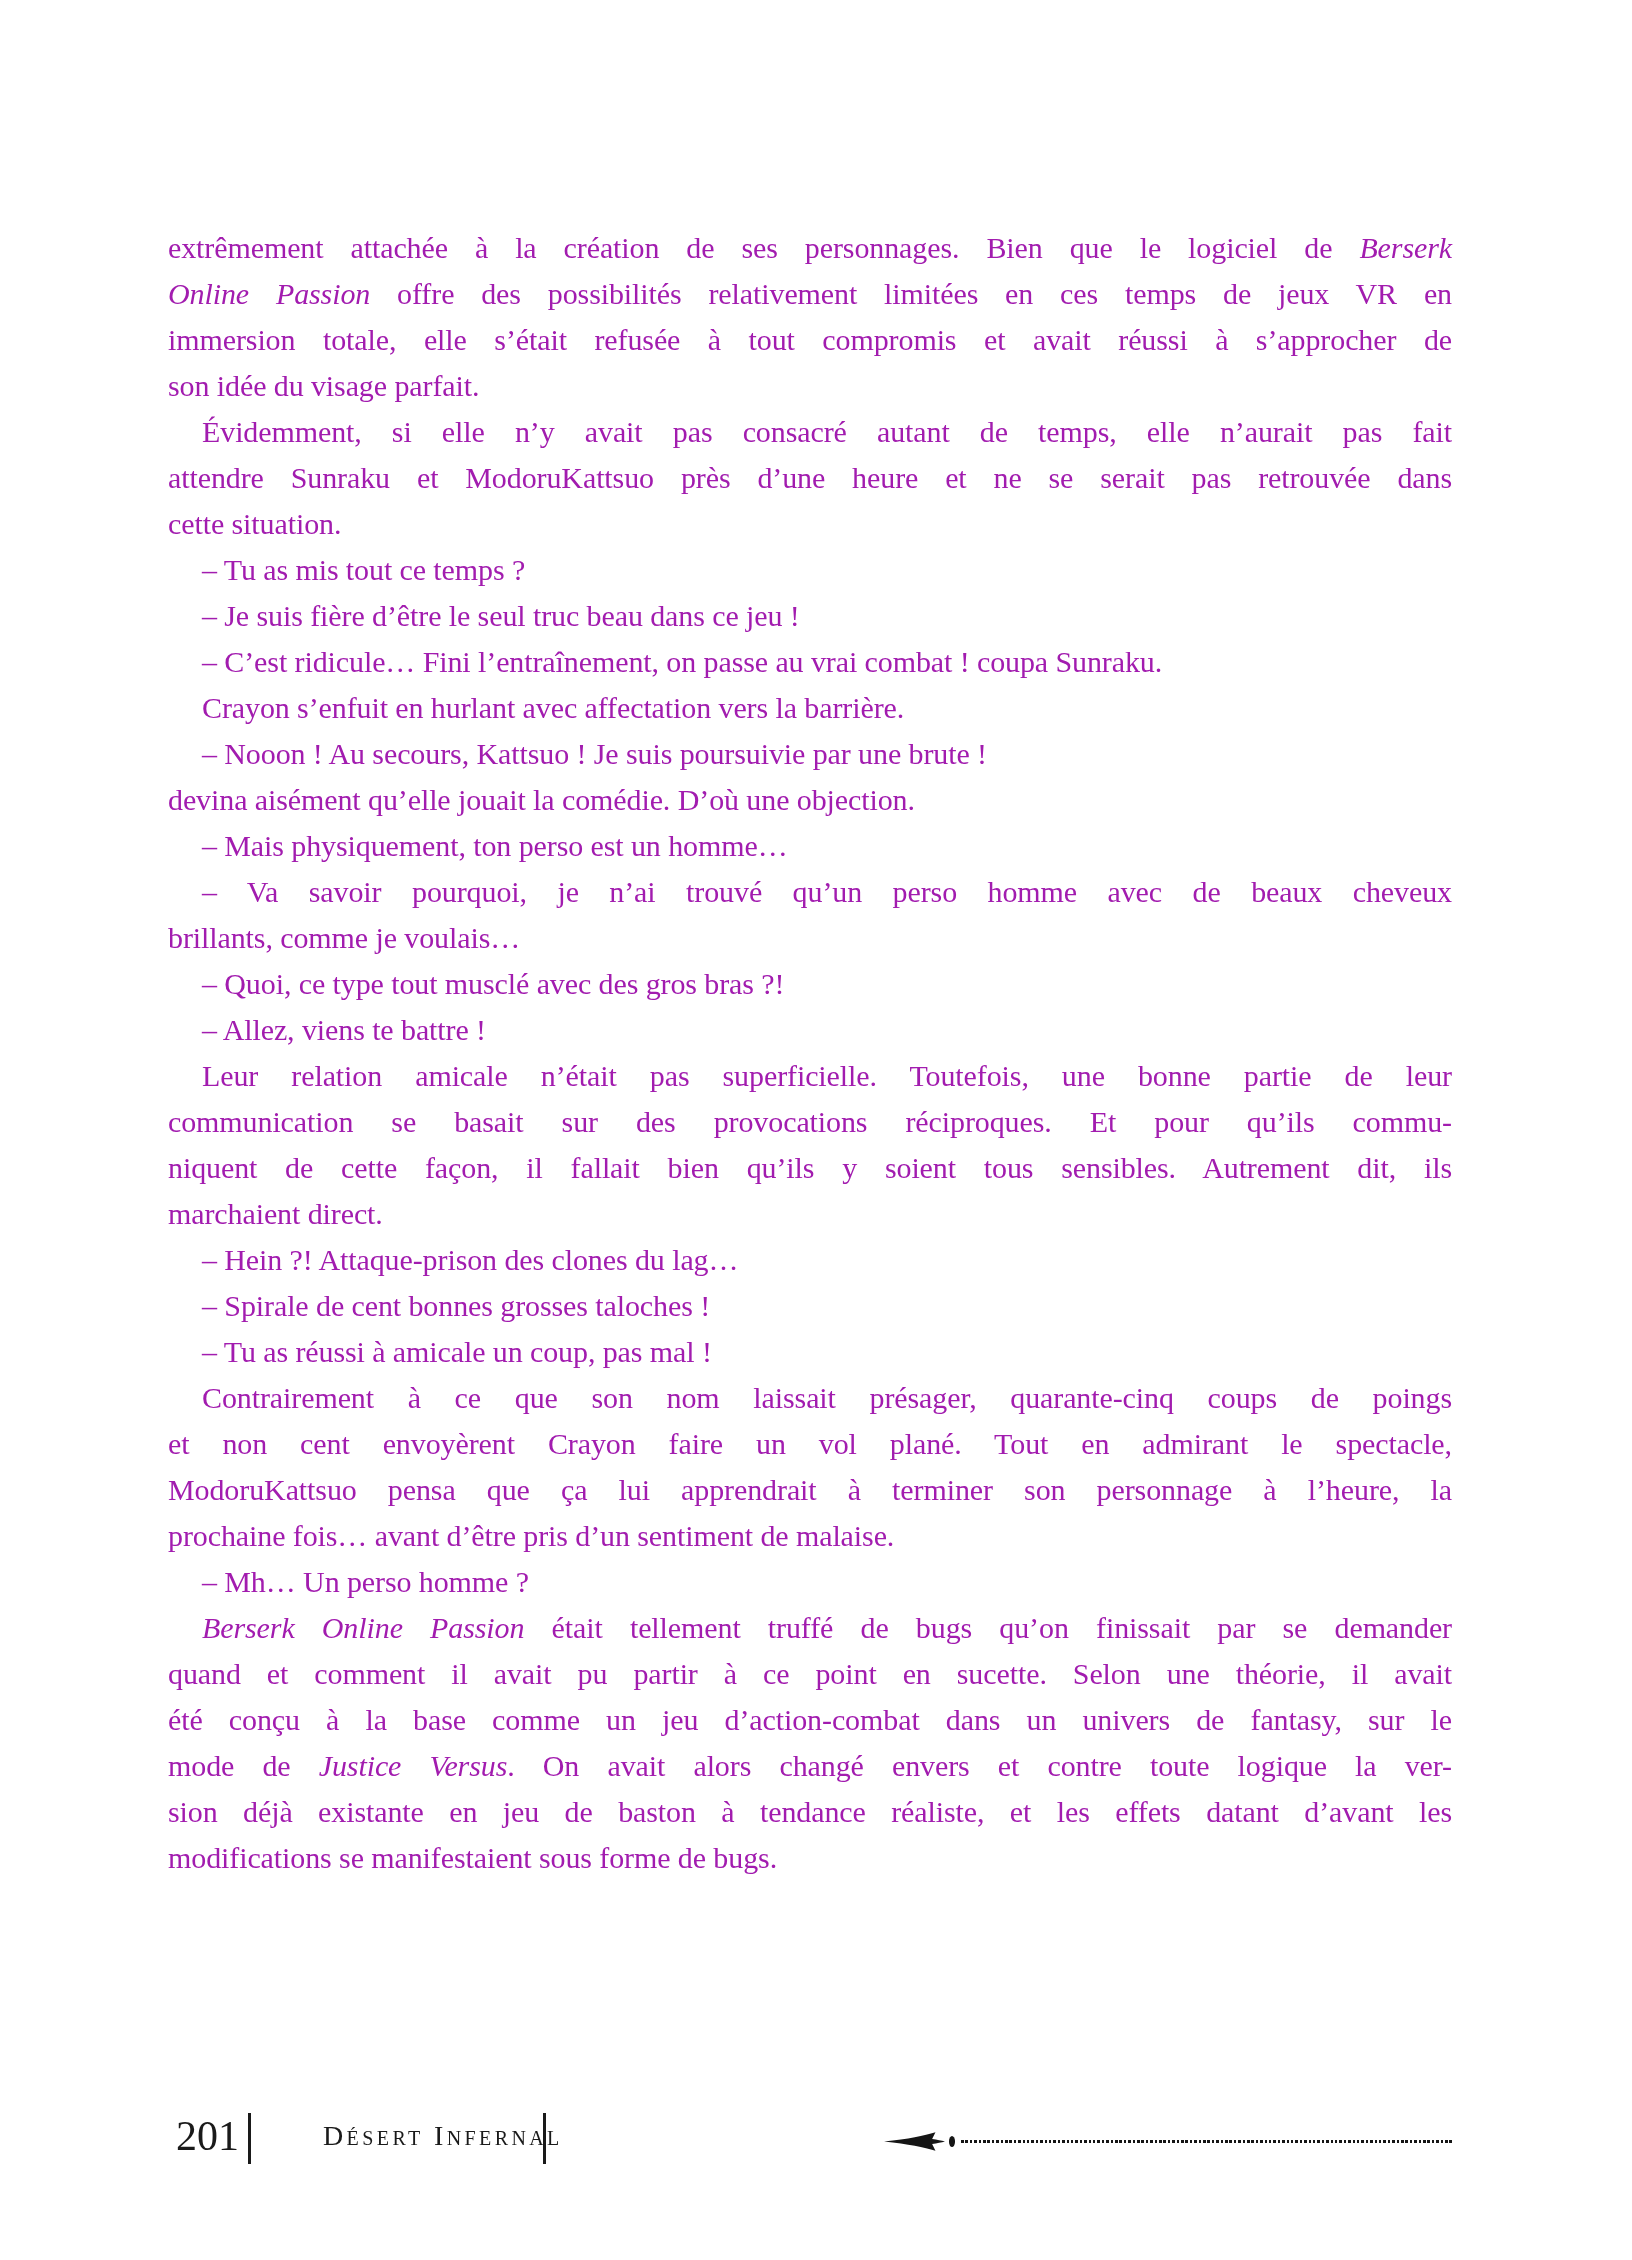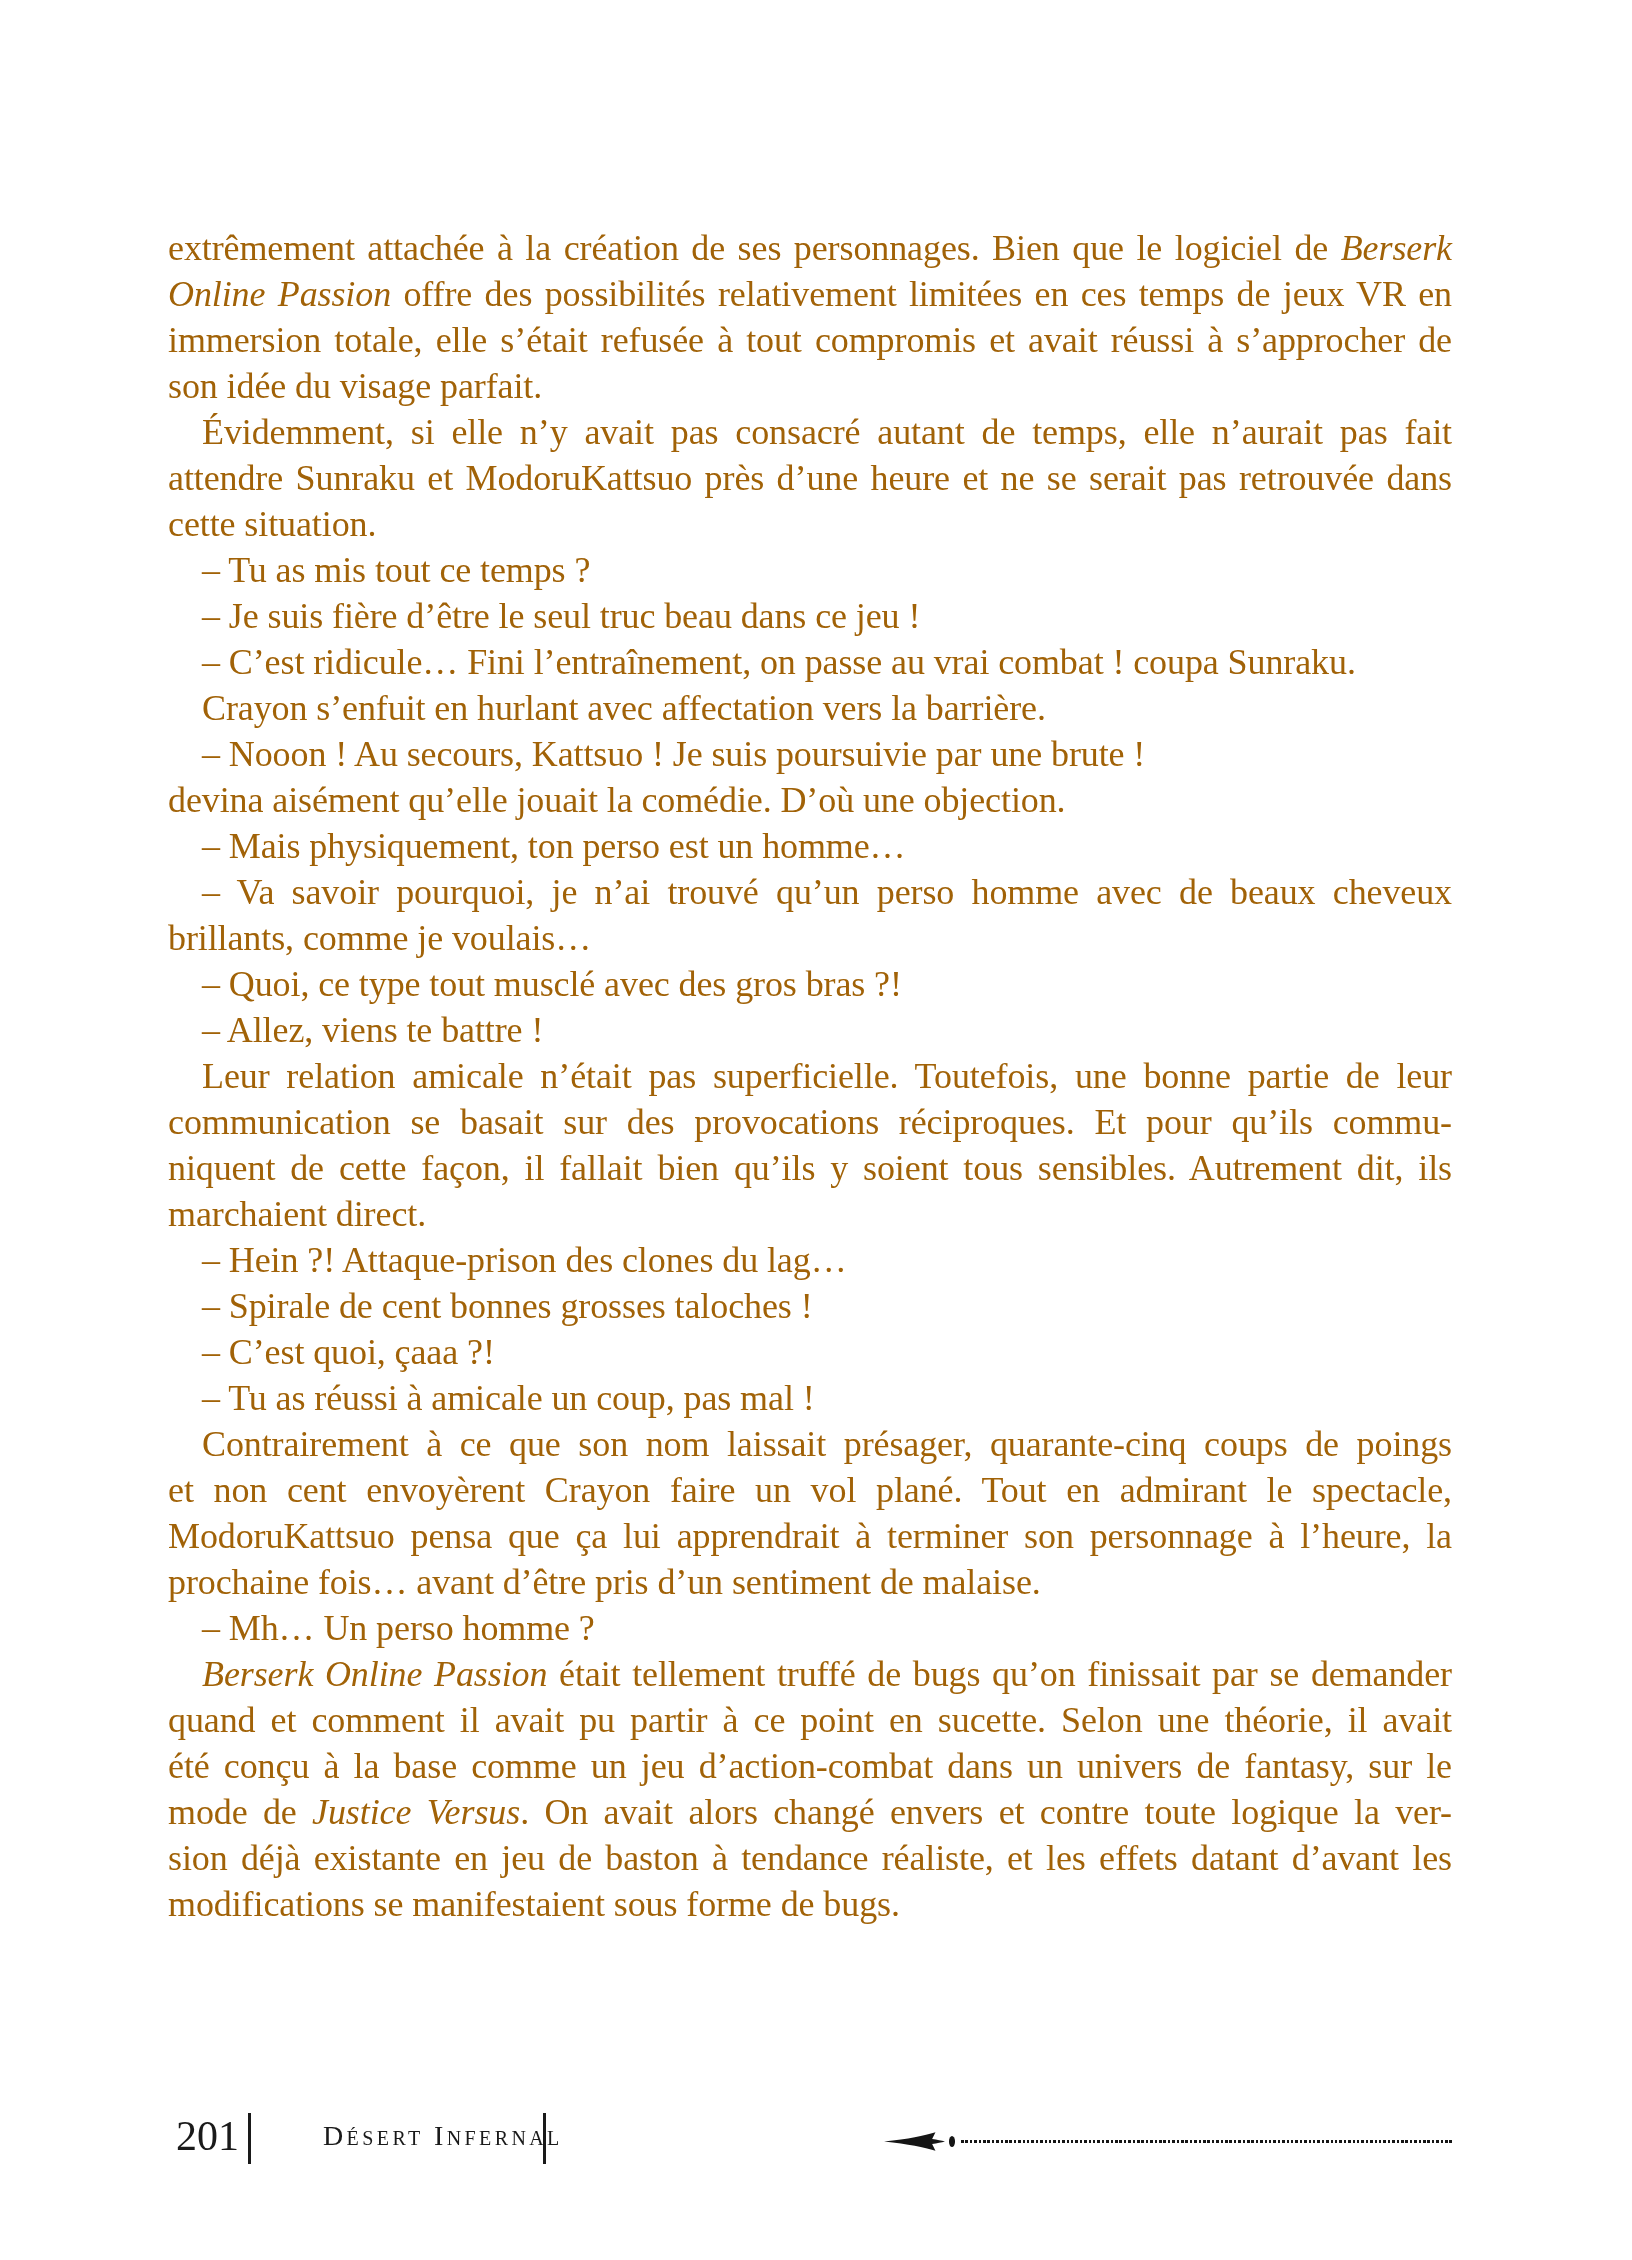--- a/index.html
+++ b/index.html
@@ -11,24 +11,24 @@
     overflow: hidden;
     font-family: "Liberation Serif", serif;
     color: #161616;
   }
   .page { position: absolute; inset: 0; background: #ffffff; }
 
   .text-block {
     position: absolute;
     left: 168px; top: 225px;
     width: 1284px;
-    font-size: 36px;
+    font-size: 30px;
     line-height: 46px;
     letter-spacing: -0.1px;
-    color: #a16207;
+    color: #a21caf;
   }
   .line { text-align: left; white-space: normal; }
   .line.just { text-align: justify; text-align-last: justify; }
   .line.indent { text-indent: 34px; }
   .line i { font-style: italic; }
 
   .footer { position: absolute; left: 0; top: 2109px; width: 1396px; height: 67px; }
   .page-number {
     position: absolute; left: 176px; top: 5.8px;
     font-size: 42px; line-height: 1; color: #1a1a1a;
@@ -92,21 +92,20 @@
       <div class="line just indent">– Va savoir pourquoi, je n’ai trouvé qu’un perso homme avec de beaux cheveux</div>
       <div class="line">brillants, comme je voulais…</div>
       <div class="line indent">– Quoi, ce type tout musclé avec des gros bras ?!</div>
       <div class="line indent">– Allez, viens te battre !</div>
       <div class="line just indent">Leur relation amicale n’était pas superficielle. Toutefois, une bonne partie de leur</div>
       <div class="line just">communication se basait sur des provocations réciproques. Et pour qu’ils commu-</div>
       <div class="line just">niquent de cette façon, il fallait bien qu’ils y soient tous sensibles. Autrement dit, ils</div>
       <div class="line">marchaient direct.</div>
       <div class="line indent">– Hein ?! Attaque-prison des clones du lag…</div>
       <div class="line indent">– Spirale de cent bonnes grosses taloches !</div>
-      <div class="line indent">– C’est quoi, çaaa ?!</div>
       <div class="line indent">– Tu as réussi à amicale un coup, pas mal !</div>
       <div class="line just indent">Contrairement à ce que son nom laissait présager, quarante-cinq coups de poings</div>
       <div class="line just">et non cent envoyèrent Crayon faire un vol plané. Tout en admirant le spectacle,</div>
       <div class="line just">ModoruKattsuo pensa que ça lui apprendrait à terminer son personnage à l’heure, la</div>
       <div class="line">prochaine fois… avant d’être pris d’un sentiment de malaise.</div>
       <div class="line indent">– Mh… Un perso homme ?</div>
       <div class="line just indent"><i>Berserk Online Passion</i> était tellement truffé de bugs qu’on finissait par se demander</div>
       <div class="line just">quand et comment il avait pu partir à ce point en sucette. Selon une théorie, il avait</div>
       <div class="line just">été conçu à la base comme un jeu d’action-combat dans un univers de fantasy, sur le</div>
       <div class="line just">mode de <i>Justice Versus</i>. On avait alors changé envers et contre toute logique la ver-</div>

